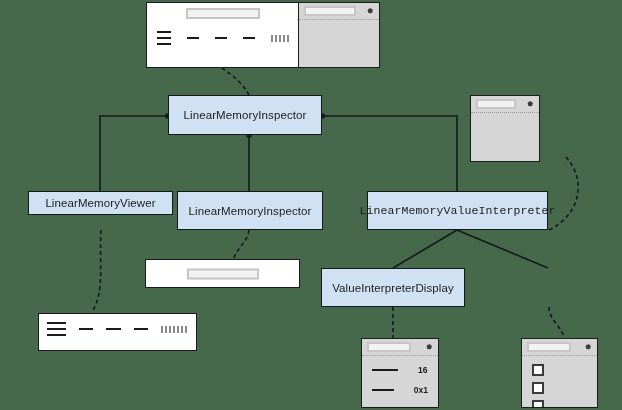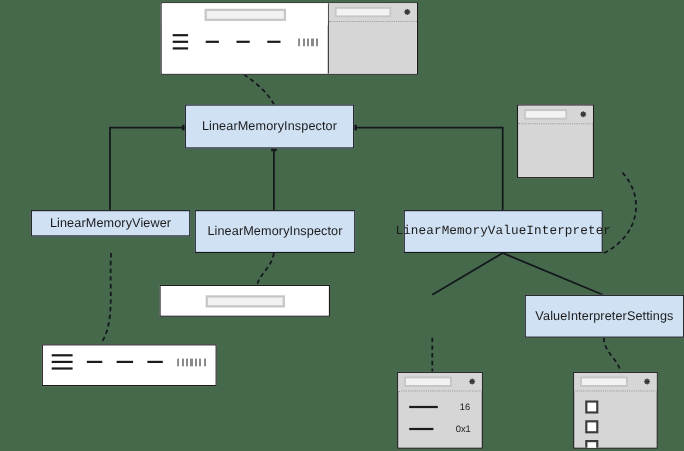--- a/index.html
+++ b/index.html
@@ -245,21 +245,21 @@
           <div class="dash" style="margin-bottom:0;"></div>
         </div>
         <div class="dump-seg" style="width:25px;"></div>
         <div class="dump-seg" style="width:25px;"></div>
         <div class="dump-seg" style="width:25px;"></div>
         <div class="dump-dots"></div>
       </div>
     </div>
   </div>
 
-  <div class="mock grey" style="left:361px; top:338px; width:78px; height:70px;">
+  <div class="mock grey" style="left:361px; top:338px; width:78px; height:70px;font-weight:bold;">
     <div class="mock-toolbar">
       <div class="pill" style="width:44px;"></div>
       <span class="gear">
         <svg viewBox="0 0 16 16" width="9" height="9" fill="currentColor">
           <path d="M8 5.2A2.8 2.8 0 1 0 8 10.8 2.8 2.8 0 0 0 8 5.2zm0 4.3a1.5 1.5 0 1 1 0-3 1.5 1.5 0 0 1 0 3z"></path>
           <path d="M14.2 6.8h-1.1a5.2 5.2 0 0 0-.5-1.2l.8-.8-1.2-1.2-.8.8a5.2 5.2 0 0 0-1.2-.5V2.8H8.5v1.1a5.2 5.2 0 0 0-1.2.5l-.8-.8-1.2 1.2.8.8a5.2 5.2 0 0 0-.5 1.2H4.5v1.7h1.1c.1.4.3.8.5 1.2l-.8.8 1.2 1.2.8-.8c.4.2.8.4 1.2.5v1.1h1.7v-1.1c.4-.1.8-.3 1.2-.5l.8.8 1.2-1.2-.8-.8c.2-.4.4-.8.5-1.2h1.1z"></path>
         </svg>
       </span>
     </div>
     <div class="vi-rows">
@@ -300,18 +300,18 @@
   </div>
 
   <div class="node" style="left:177px; top:191px; width:146px; height:39px;">
     <span>LinearMemoryInspector</span>
   </div>
 
   <div class="node" style="left:367px; top:191px; width:181px; height:39px;font-family:Liberation Mono, monospace;">
     <span>LinearMemoryValueInterpreter</span>
   </div>
 
-
-  <div class="node" style="left:477px; top:268px; width:145px; height:39px;">
-    <span>ValueInterpreterSettings</span>
-  </div>
+  <div class="node" style="left:321px; top:268px; width:144px; height:39px;">
+    <span>ValueInterpreterDisplay</span>
+  </div>
+
 
 </div>
 
 </body></html>

